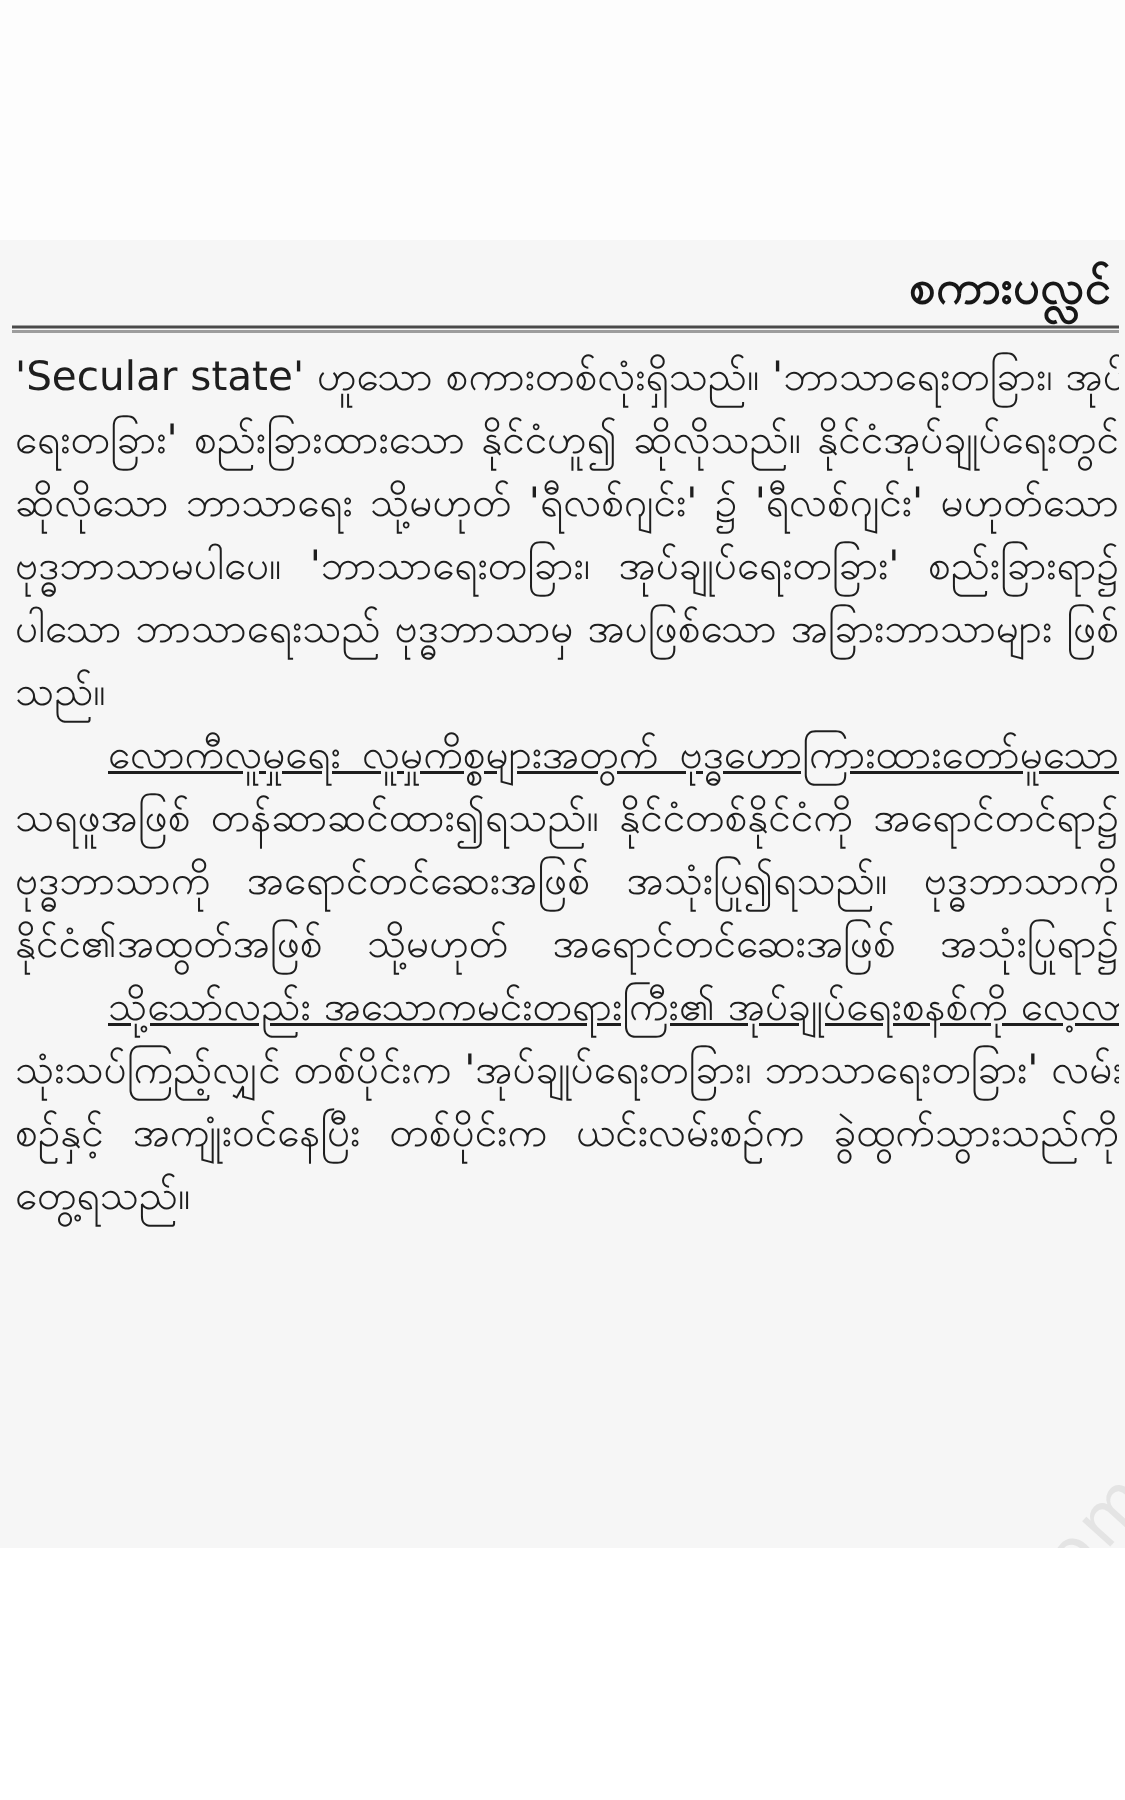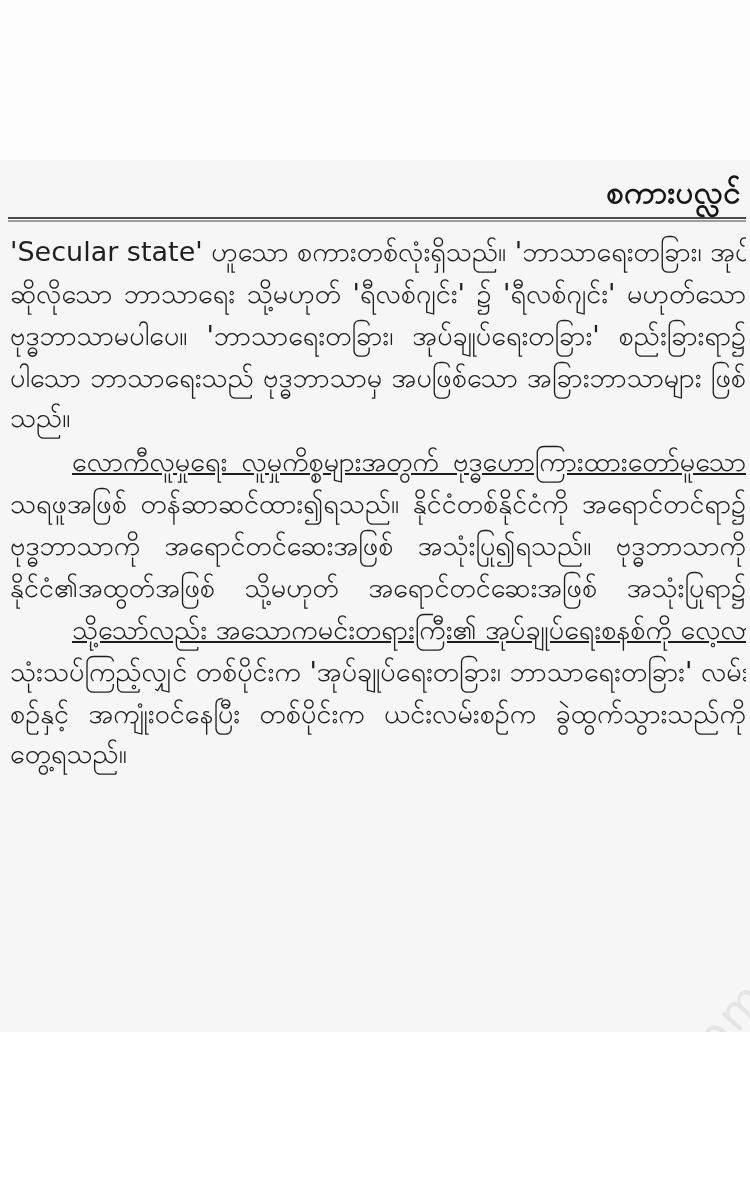--- a/index.html
+++ b/index.html
@@ -65,21 +65,20 @@
     height: 42px;
     line-height: 42px;
     white-space: nowrap;
     text-align: justify;
     text-align-last: justify;
     overflow: hidden;
   }
   .line.last {
     text-align: left;
     text-align-last: left;
-    font-family: Liberation Mono, monospace;
   }
   .line.indent {
     text-indent: 62px;
     text-decoration: underline;
   }
   .watermark {
     position: absolute;
     left: 512px;
     top: 1078px;
     width: 280px;
@@ -104,20 +103,21 @@
 
   <div class="header-rule">
     <div class="rule-dark"></div>
     <div class="rule-light"></div>
   </div>
 
   <div class="text-block">
 
     <div class="para">
       <div class="line">'Secular state' ဟူသော စကားတစ်လုံးရှိသည်။ 'ဘာသာရေးတခြား၊ အုပ်ချုပ်</div>
+      <div class="line">ရေးတခြား' စည်းခြားထားသော နိုင်ငံဟူ၍ ဆိုလိုသည်။ နိုင်ငံအုပ်ချုပ်ရေးတွင်</div>
       <div class="line">ဆိုလိုသော ဘာသာရေး သို့မဟုတ် 'ရီလစ်ဂျင်း' ၌ 'ရီလစ်ဂျင်း' မဟုတ်သော</div>
       <div class="line">ဗုဒ္ဓဘာသာမပါပေ။ 'ဘာသာရေးတခြား၊ အုပ်ချုပ်ရေးတခြား' စည်းခြားရာ၌</div>
       <div class="line">ပါသော ဘာသာရေးသည် ဗုဒ္ဓဘာသာမှ အပဖြစ်သော အခြားဘာသာများ ဖြစ်</div>
       <div class="line last">သည်။</div>
     </div>
 
     <div class="para">
       <div class="line indent">လောကီလူမှုရေး လူမှုကိစ္စများအတွက် ဗုဒ္ဓဟောကြားထားတော်မူသော</div>
       <div class="line">သရဖူအဖြစ် တန်ဆာဆင်ထား၍ရသည်။ နိုင်ငံတစ်နိုင်ငံကို အရောင်တင်ရာ၌</div>
       <div class="line">ဗုဒ္ဓဘာသာကို အရောင်တင်ဆေးအဖြစ် အသုံးပြု၍ရသည်။ ဗုဒ္ဓဘာသာကို</div>

